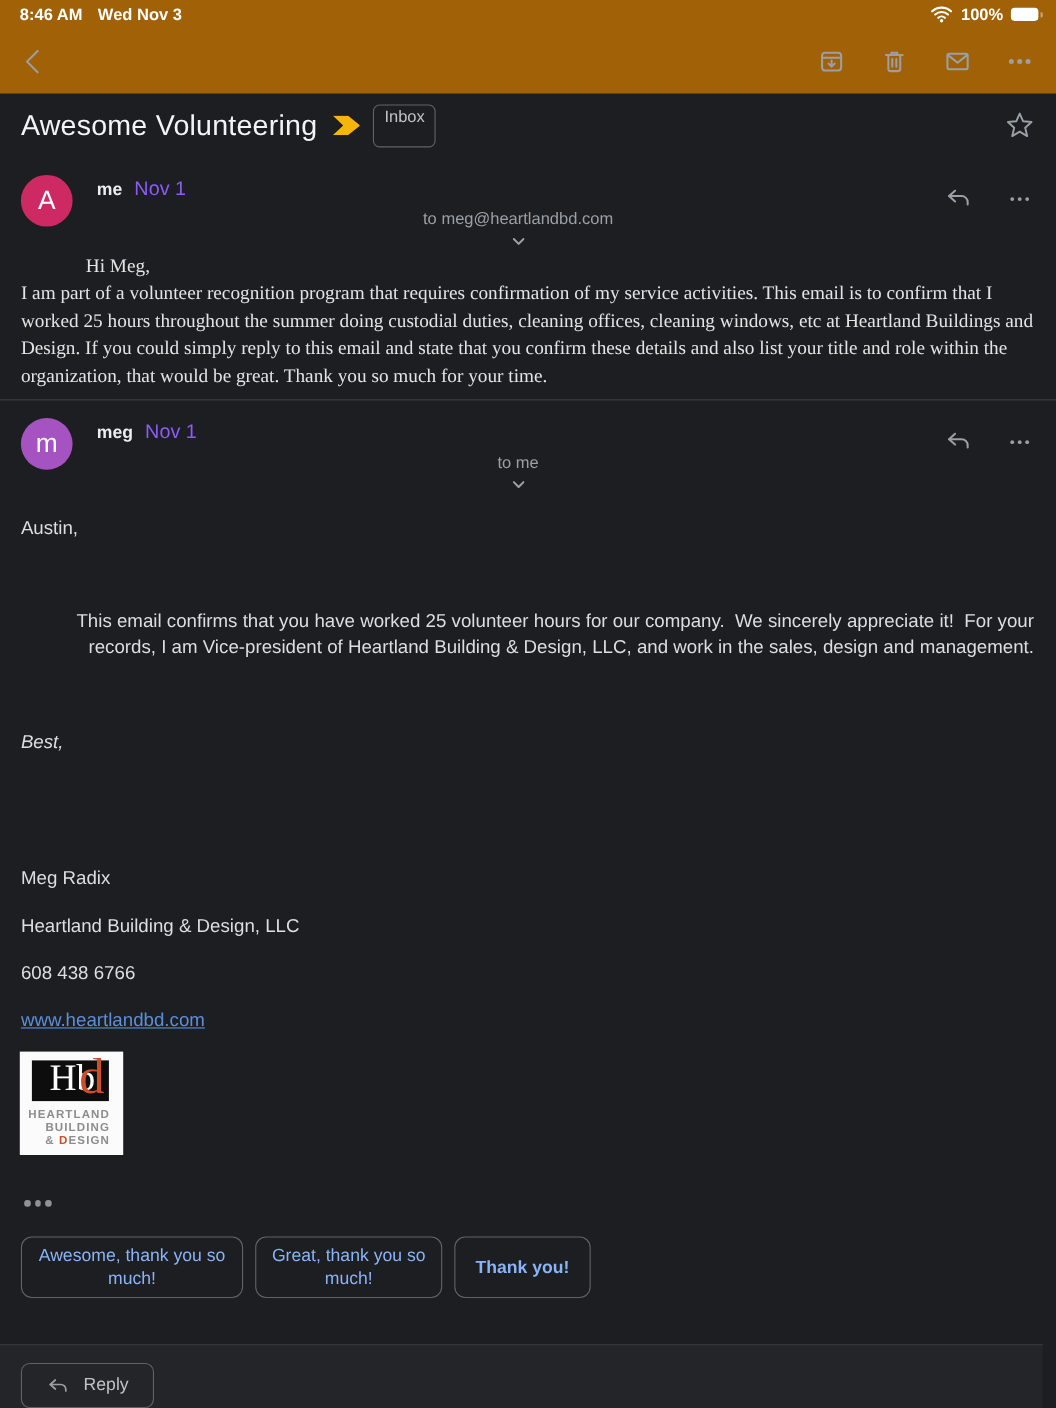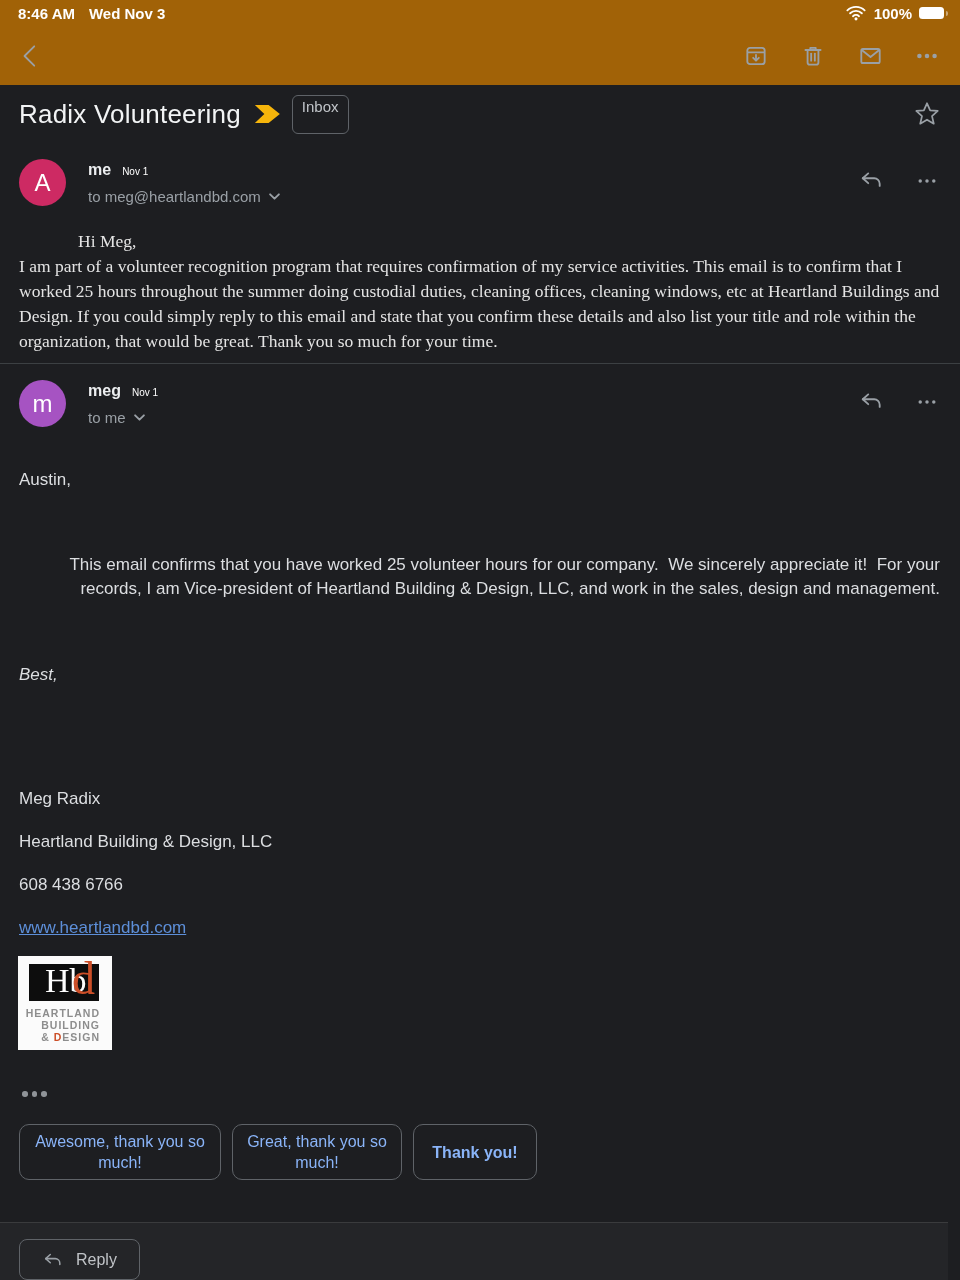--- a/index.html
+++ b/index.html
@@ -30,22 +30,22 @@
   .subject-spacer { flex:1; }
 
   
   .msg-header { display:flex; align-items:flex-start; padding:0 16px 0 19px; height:48px; }
   .msg1-header { margin-top:26px; } .msg2-header { margin-top:16px; }
   .avatar { width:47px; height:47px; border-radius:50%; color:#fff; font-size:24px; display:flex; align-items:center; justify-content:center; flex-shrink:0; }
   .avatar-me { background:#cd2a63; } .avatar-meg { background:#a653c2; }
   .msg-meta { margin-left:22px; flex:1; padding-top:2px; }
   .meta-line1 { display:flex; align-items:baseline; gap:11px; }
   .sender { color:#eceef0; font-size:16px; font-weight:600; }
-  .msg-date { color:#ffffff; font-size:10px;text-align:center; }
-  .meta-line2 { display:flex; align-items:center; gap:8px; margin-top:9px; color:#9aa0a6; font-size:15px; cursor:pointer; }
+  .msg-date { color:#8b5cf6; font-size:18px;text-align:center; }
+  .meta-line2 { display:flex; align-items:center; gap:8px; margin-top:9px; color:#9aa0a6; font-size:15px; cursor:pointer;flex-direction:column; }
   .msg-actions { display:flex; gap:22px; padding-top:5px; }
 
   .serif-body { padding:0 20px 0 19px; margin-top:22px; color:#e4e4e4; font-family:"Liberation Serif", serif; font-size:17.5px; line-height:25px; }
   .serif-greeting { padding-left:59px; }
   .serif-para { white-space:pre-wrap; }
   .divider { border:none; border-top:1px solid #3c4043; margin:9px 0 0 0; }
 
   .sans-body { padding:0 20px 0 19px; color:#dcdee1; font-size:17px; line-height:24px; }
   .salutation { margin-top:40px; }
   .body-para { margin-top:61px; white-space:pre-wrap;text-align:right; }
@@ -137,21 +137,21 @@
               <circle cx="12" cy="12" r="2.1"></circle>
               <circle cx="19" cy="12" r="2.1"></circle>
           </svg>
         </button>
       </div>
     </div>
   </header>
 
   <main>
     <div class="subject-row">
-      <h1 class="subject">Radix Volunteering</h1>
+      <h1 class="subject">Awesome Volunteering</h1>
       <span class="importance"></span>
       <span class="label-chip">Inbox</span>
       <span class="subject-spacer"></span>
       <button class="icon-btn">
         <svg width="28" height="28" viewBox="0 0 24 24" fill="none" stroke="#9aa0a6" stroke-width="1.5" stroke-linejoin="round">
           <path d="M12 2.8 L14.7 8.8 L21.2 9.4 L16.3 13.8 L17.8 20.3 L12 16.9 L6.2 20.3 L7.7 13.8 L2.8 9.4 L9.3 8.8 Z"></path>
         </svg>
       </button>
     </div>
 

